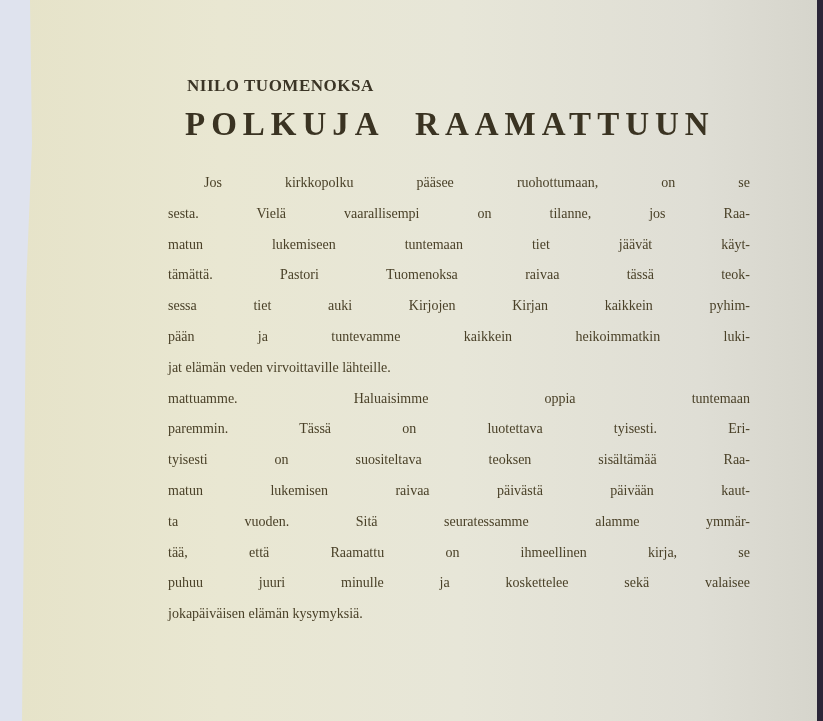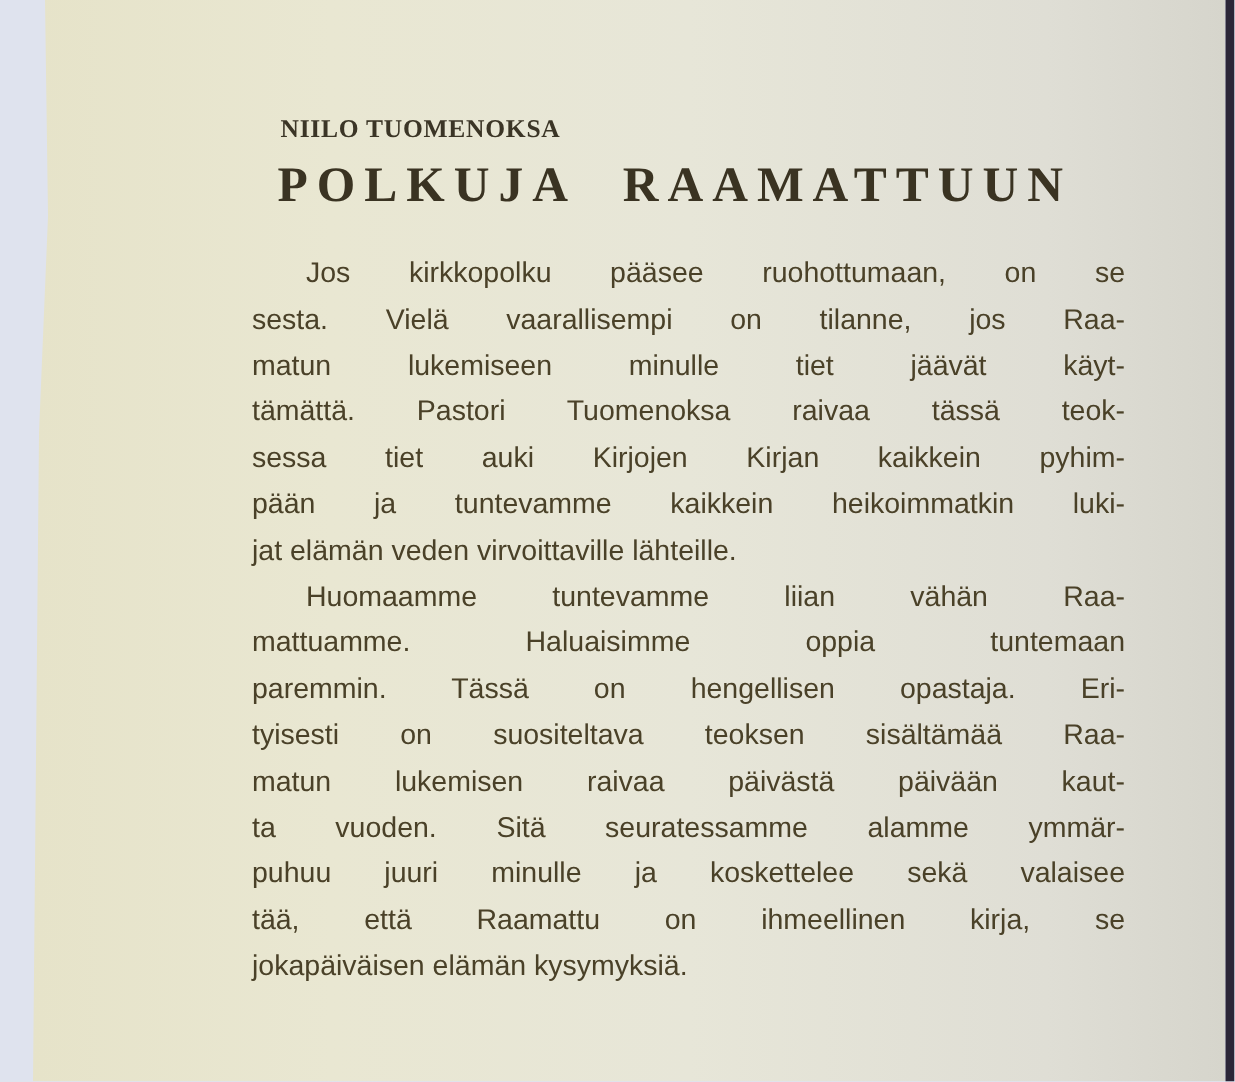--- a/index.html
+++ b/index.html
@@ -21,50 +21,49 @@
     font-family: "Liberation Serif", serif; font-size: 17px; font-weight: bold;
     color: #3b3526; letter-spacing: 0.5px; margin-top: 38px;
   }
   .title {
     position: absolute; left: 185px; top: 106px;
     font-family: "Liberation Serif", serif; font-size: 33px; font-weight: bold;
     color: #3a3322; letter-spacing: 6px; word-spacing: 18px;
   }
   .body-text {
     position: absolute; left: 168px; top: 168px; width: 582px;
-    font-family: Liberation Sans, sans-serif; font-size: 19px; line-height: 30.8px;
+    font-family: Liberation Serif, serif; font-size: 14px; line-height: 30.8px;
     color: #4a4128;
   }
   .line { display: block; white-space: nowrap; text-align: justify; text-align-last: justify; }
   .line.last { text-align-last: left; }
   .indent { padding-left: 36px; }
 </style>
 </head>
 <body>
 
 <div class="page"></div>
 <div class="edge"></div>
 
 <div class="author">NIILO TUOMENOKSA</div>
 <div class="title">POLKUJA RAAMATTUUN</div>
 
 <div class="body-text">
   <div>
     <span class="line indent">Jos kirkkopolku pääsee ruohottumaan, on se</span>
     <span class="line">sesta. Vielä vaarallisempi on tilanne, jos Raa-</span>
-    <span class="line">matun lukemiseen minulle tiet jäävät käyt-</span>
+    <span class="line">matun lukemiseen tuntemaan tiet jäävät käyt-</span>
     <span class="line">tämättä. Pastori Tuomenoksa raivaa tässä teok-</span>
     <span class="line">sessa tiet auki Kirjojen Kirjan kaikkein pyhim-</span>
     <span class="line">pään ja tuntevamme kaikkein heikoimmatkin luki-</span>
     <span class="line last">jat elämän veden virvoittaville lähteille.</span>
   </div>
   <div>
-    <span class="line indent">Huomaamme tuntevamme liian vähän Raa-</span>
     <span class="line">mattuamme. Haluaisimme oppia tuntemaan</span>
-    <span class="line">paremmin. Tässä on hengellisen opastaja. Eri-</span>
+    <span class="line">paremmin. Tässä on luotettava tyisesti. Eri-</span>
     <span class="line">tyisesti on suositeltava teoksen sisältämää Raa-</span>
     <span class="line">matun lukemisen raivaa päivästä päivään kaut-</span>
     <span class="line">ta vuoden. Sitä seuratessamme alamme ymmär-</span>
+    <span class="line">tää, että Raamattu on ihmeellinen kirja, se</span>
     <span class="line">puhuu juuri minulle ja koskettelee sekä valaisee</span>
-    <span class="line">tää, että Raamattu on ihmeellinen kirja, se</span>
     <span class="line last">jokapäiväisen elämän kysymyksiä.</span>
   </div>
 </div>
 
 </body></html>

